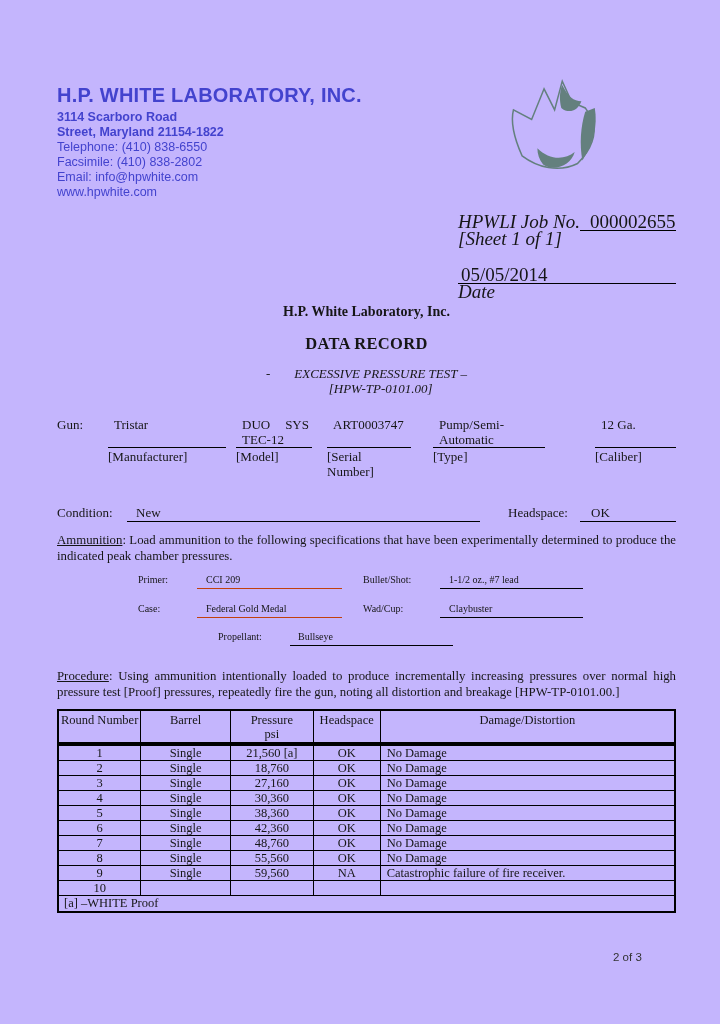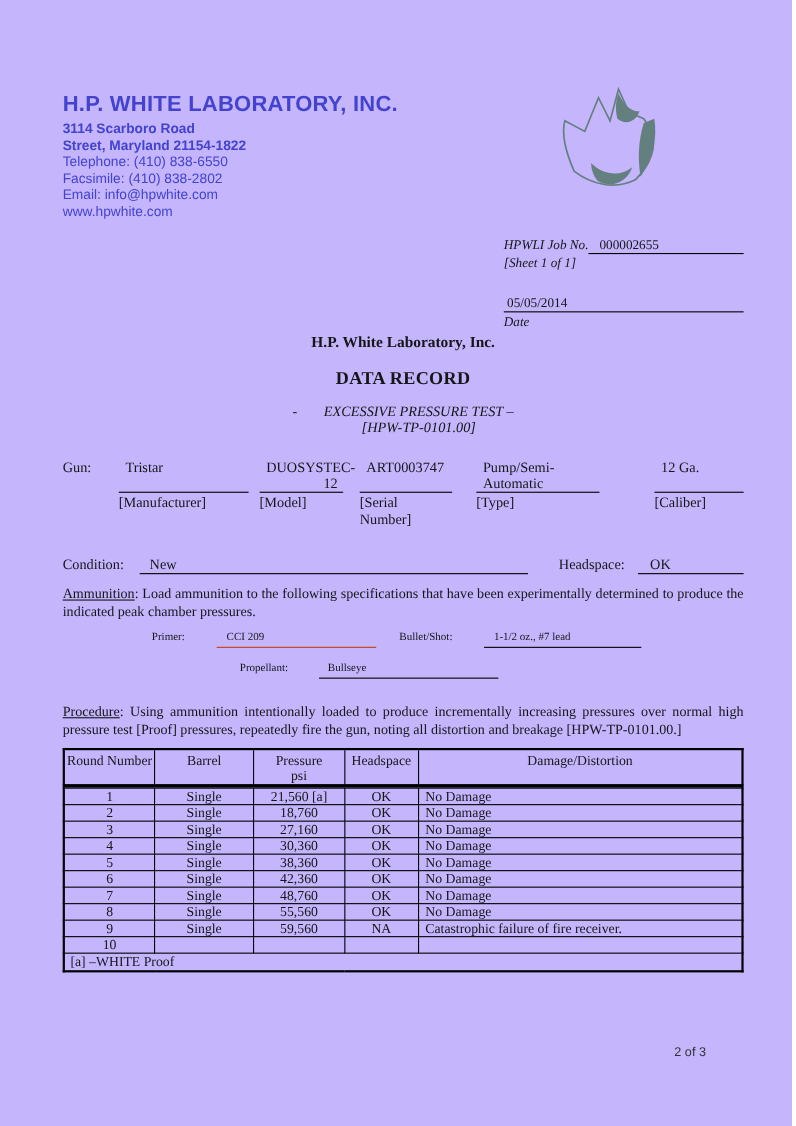--- a/index.html
+++ b/index.html
@@ -11,40 +11,40 @@
   .content { position:absolute; left:57px; top:0; width:619px; }
 
   
   .letterhead { margin-top:84px; font-family:"Liberation Sans", sans-serif; color:var(--brand,#4343ce); }
   .company-name { font-size:20px; font-weight:bold; letter-spacing:.2px; line-height:22px; }
   .addr { margin-top:4px; font-size:12.5px; line-height:15px; }
   .addr .b { font-weight:bold; }
   .logo { position:absolute; left:501px; top:70px; width:134px; height:118px; color:var(--logo,#64807e); }
 
   
-  .job-block { margin-left:401px; width:218px; margin-top:14px; font-size:12px; line-height:16px; }
+  .job-block { margin-left:401px; width:218px; margin-top:14px; font-size:19px; line-height:16px; }
   .job-line { display:flex; }
   .ital { font-style:italic; }
   .job-value { flex:1; border-bottom:1px solid #000; padding-left:10px; font-style:normal; }
   .date-block { margin-top:20px; }
   .date-value { border-bottom:1px solid #000; padding-left:3px; }
 
   
   .center { text-align:center; }
   .title-company { margin-top:4px; font-weight:bold; font-size:14px; line-height:16px; }
   .title-doc { margin-top:14px; font-weight:bold; font-size:16.5px; line-height:19px; letter-spacing:.3px; }
   .subtitle { margin-top:13px; display:flex; justify-content:center; font-style:italic; font-size:13px; line-height:15px; }
   .subtitle .dash { margin-right:24px; font-style:normal; }
 
   
   .gun-row { margin-top:22px; display:flex; font-size:13px; line-height:14.5px; }
   .gun-label { width:51px; }
   .gcol { display:flex; flex-direction:column; }
   .gval { min-height:30px; border-bottom:1px solid #000; padding-left:6px; }
-  .gval.split { display:flex; justify-content:space-between; padding-right:3px; flex-direction:row; }
+  .gval.split { display:flex; justify-content:flex-end; padding-right:3px; flex-direction:column; }
   .gval.split .w1 { display:flex; justify-content:space-between; }
   .gcap { margin-top:2px; }
   .col-manufacturer { width:118px; }
   .col-model { width:76px; margin-left:10px; }
   .col-serial { width:84px; margin-left:15px; }
   .col-type { width:112px; margin-left:22px; }
   .col-caliber { width:81px; margin-left:50px; }
 
   
   .cond-row { margin-top:26px; display:flex; font-size:13px; line-height:16px; }
@@ -173,20 +173,28 @@
       <span class="u">Ammunition</span><span>:  Load ammunition to the following specifications that have been experimentally determined to produce the indicated peak chamber pressures.</span>
     </div>
 
     <div class="load-row lr1">
       <div class="load-indent"></div>
       <div class="l-lab1">Primer:</div>
       <div class="l-val1">CCI 209</div>
       <div class="l-gap"></div>
       <div class="l-lab2">Bullet/Shot:</div>
       <div class="l-val2">1-1/2 oz., #7 lead</div>
+    </div>
+    <div class="load-row lr2">
+      <div class="load-indent"></div>
+      <div class="l-lab1">Case:</div>
+      <div class="l-val1">Federal Gold Medal</div>
+      <div class="l-gap"></div>
+      <div class="l-lab2">Wad/Cup:</div>
+      <div class="l-val2">Claybuster</div>
     </div>
     <div class="load-row lr3">
       <div class="prop-indent"></div>
       <div class="p-lab">Propellant:</div>
       <div class="p-val">Bullseye</div>
     </div>
 
     <div class="para" style="margin-top:22px;">
       <span class="u">Procedure</span><span>:  Using ammunition intentionally loaded to produce incrementally increasing pressures over normal high pressure test [Proof] pressures, repeatedly fire the gun, noting all distortion and breakage [HPW-TP-0101.00.]</span>
     </div>

